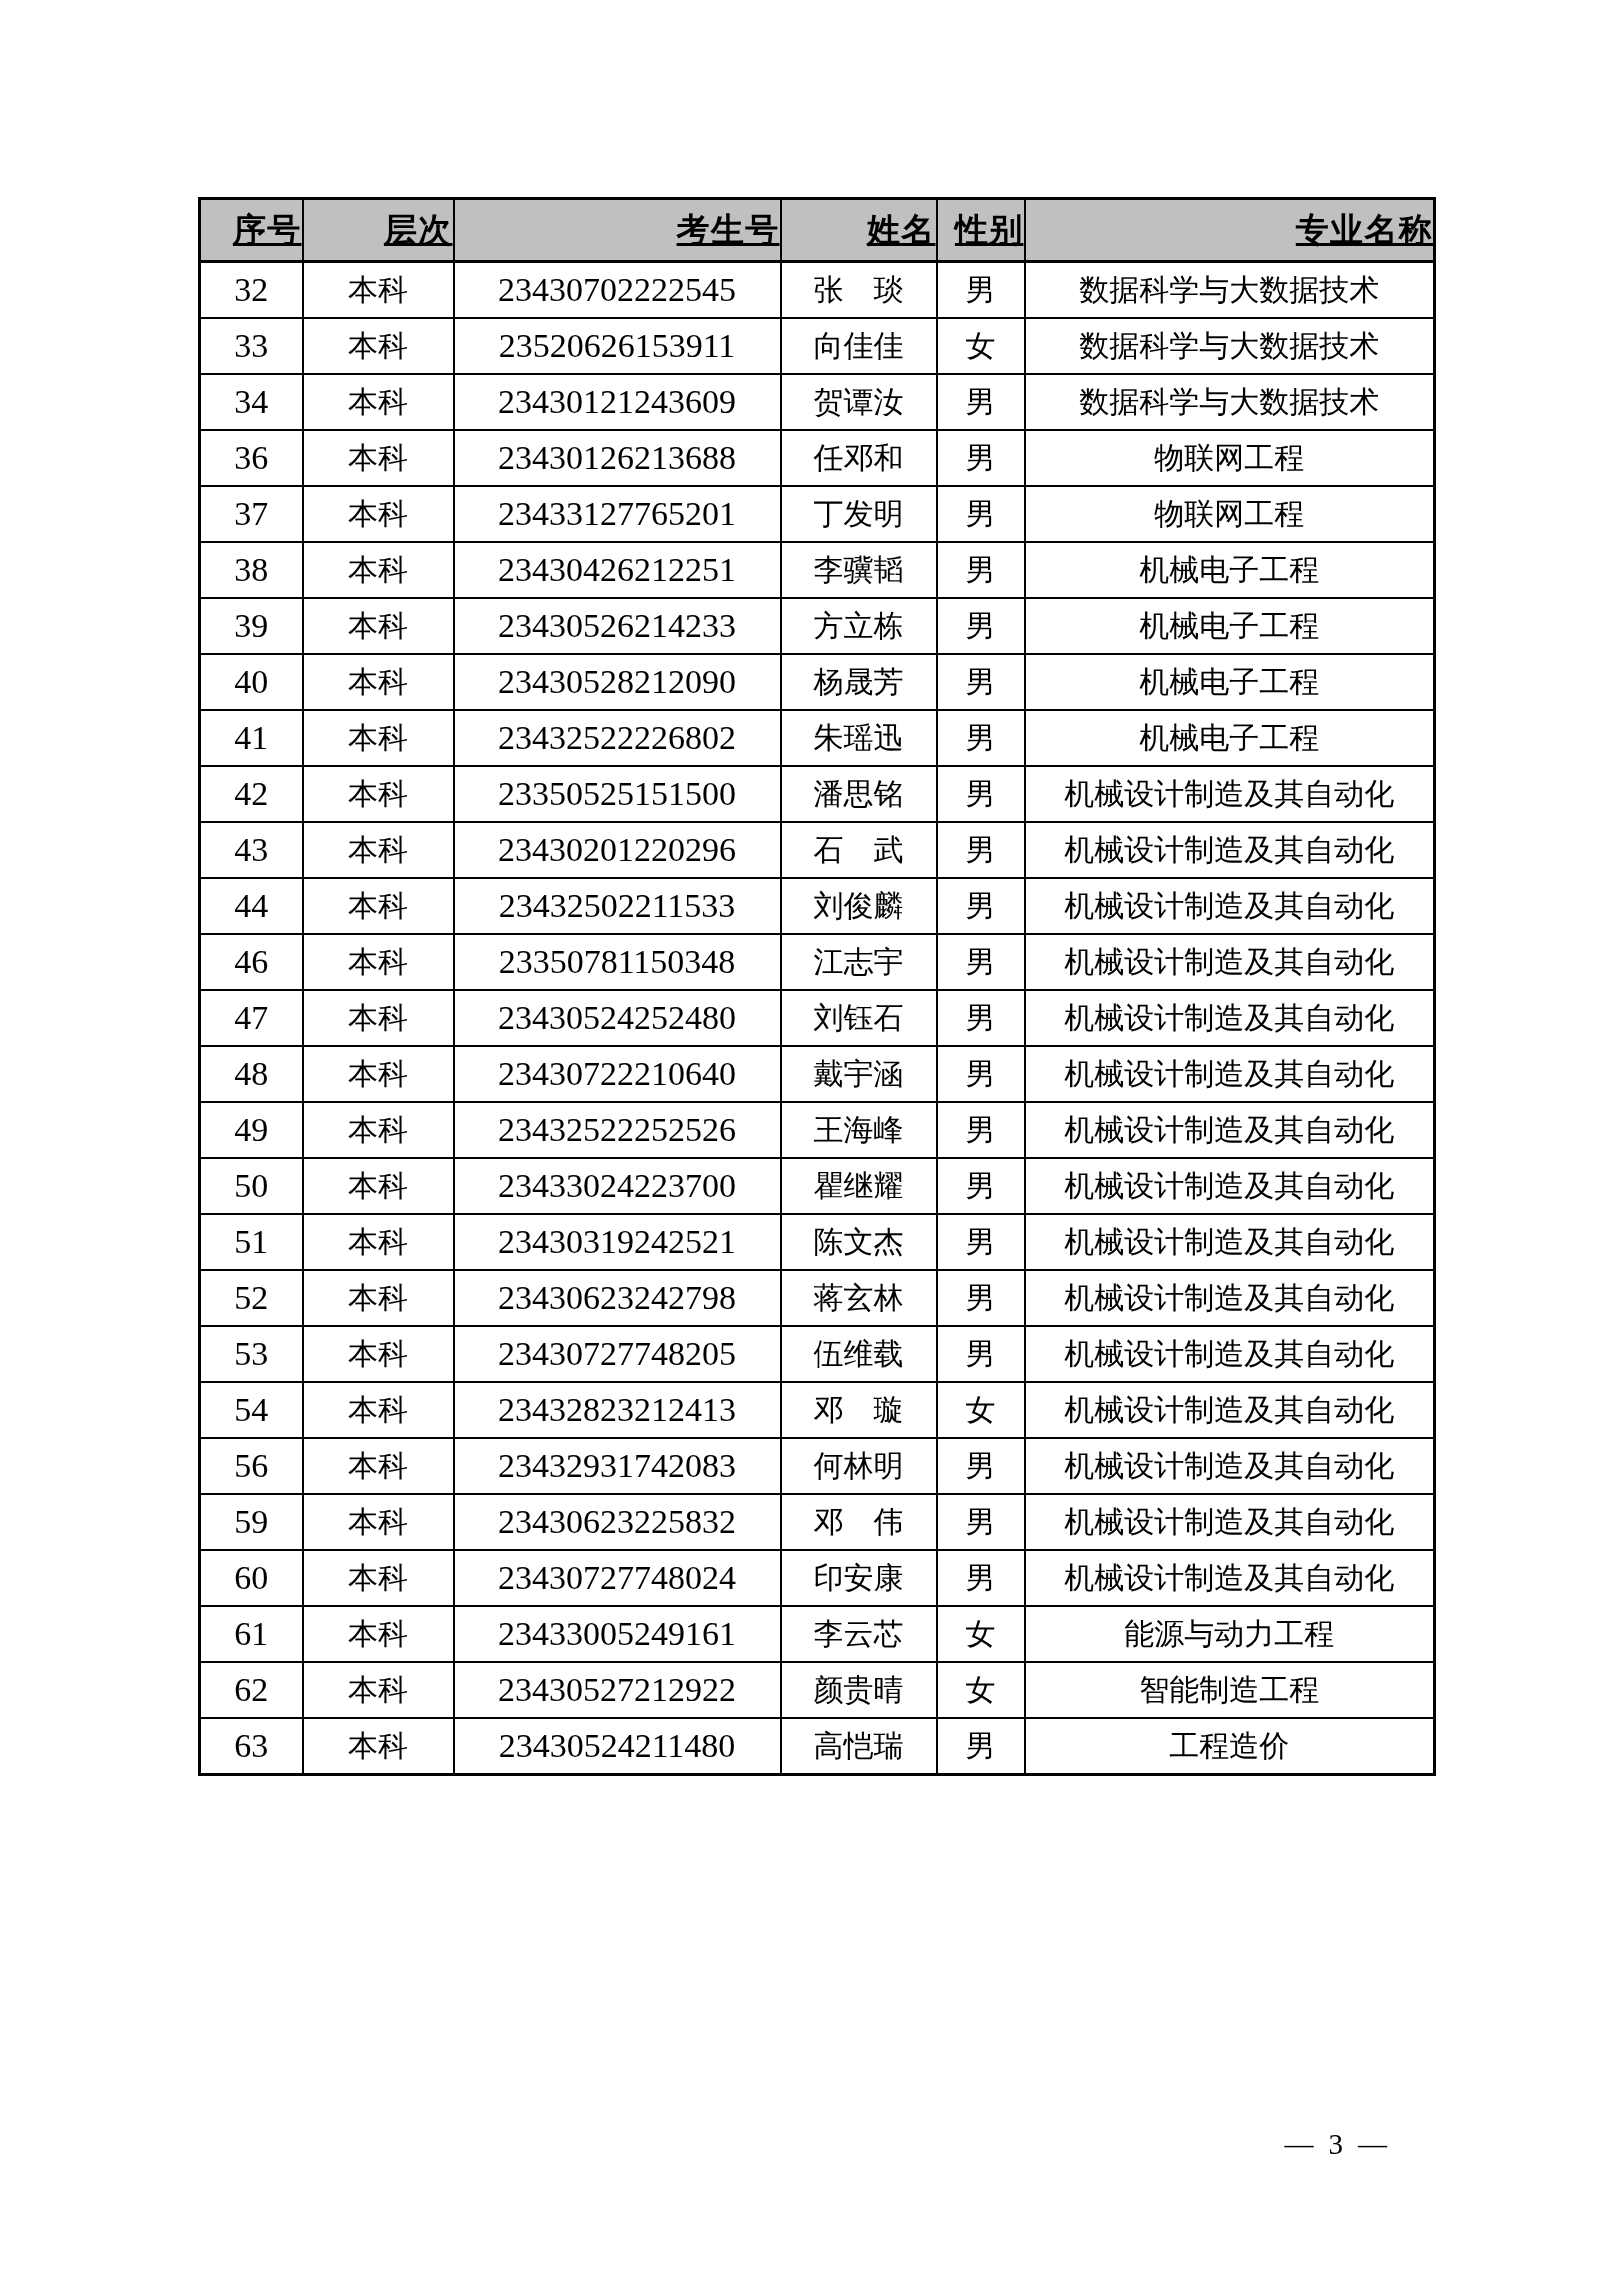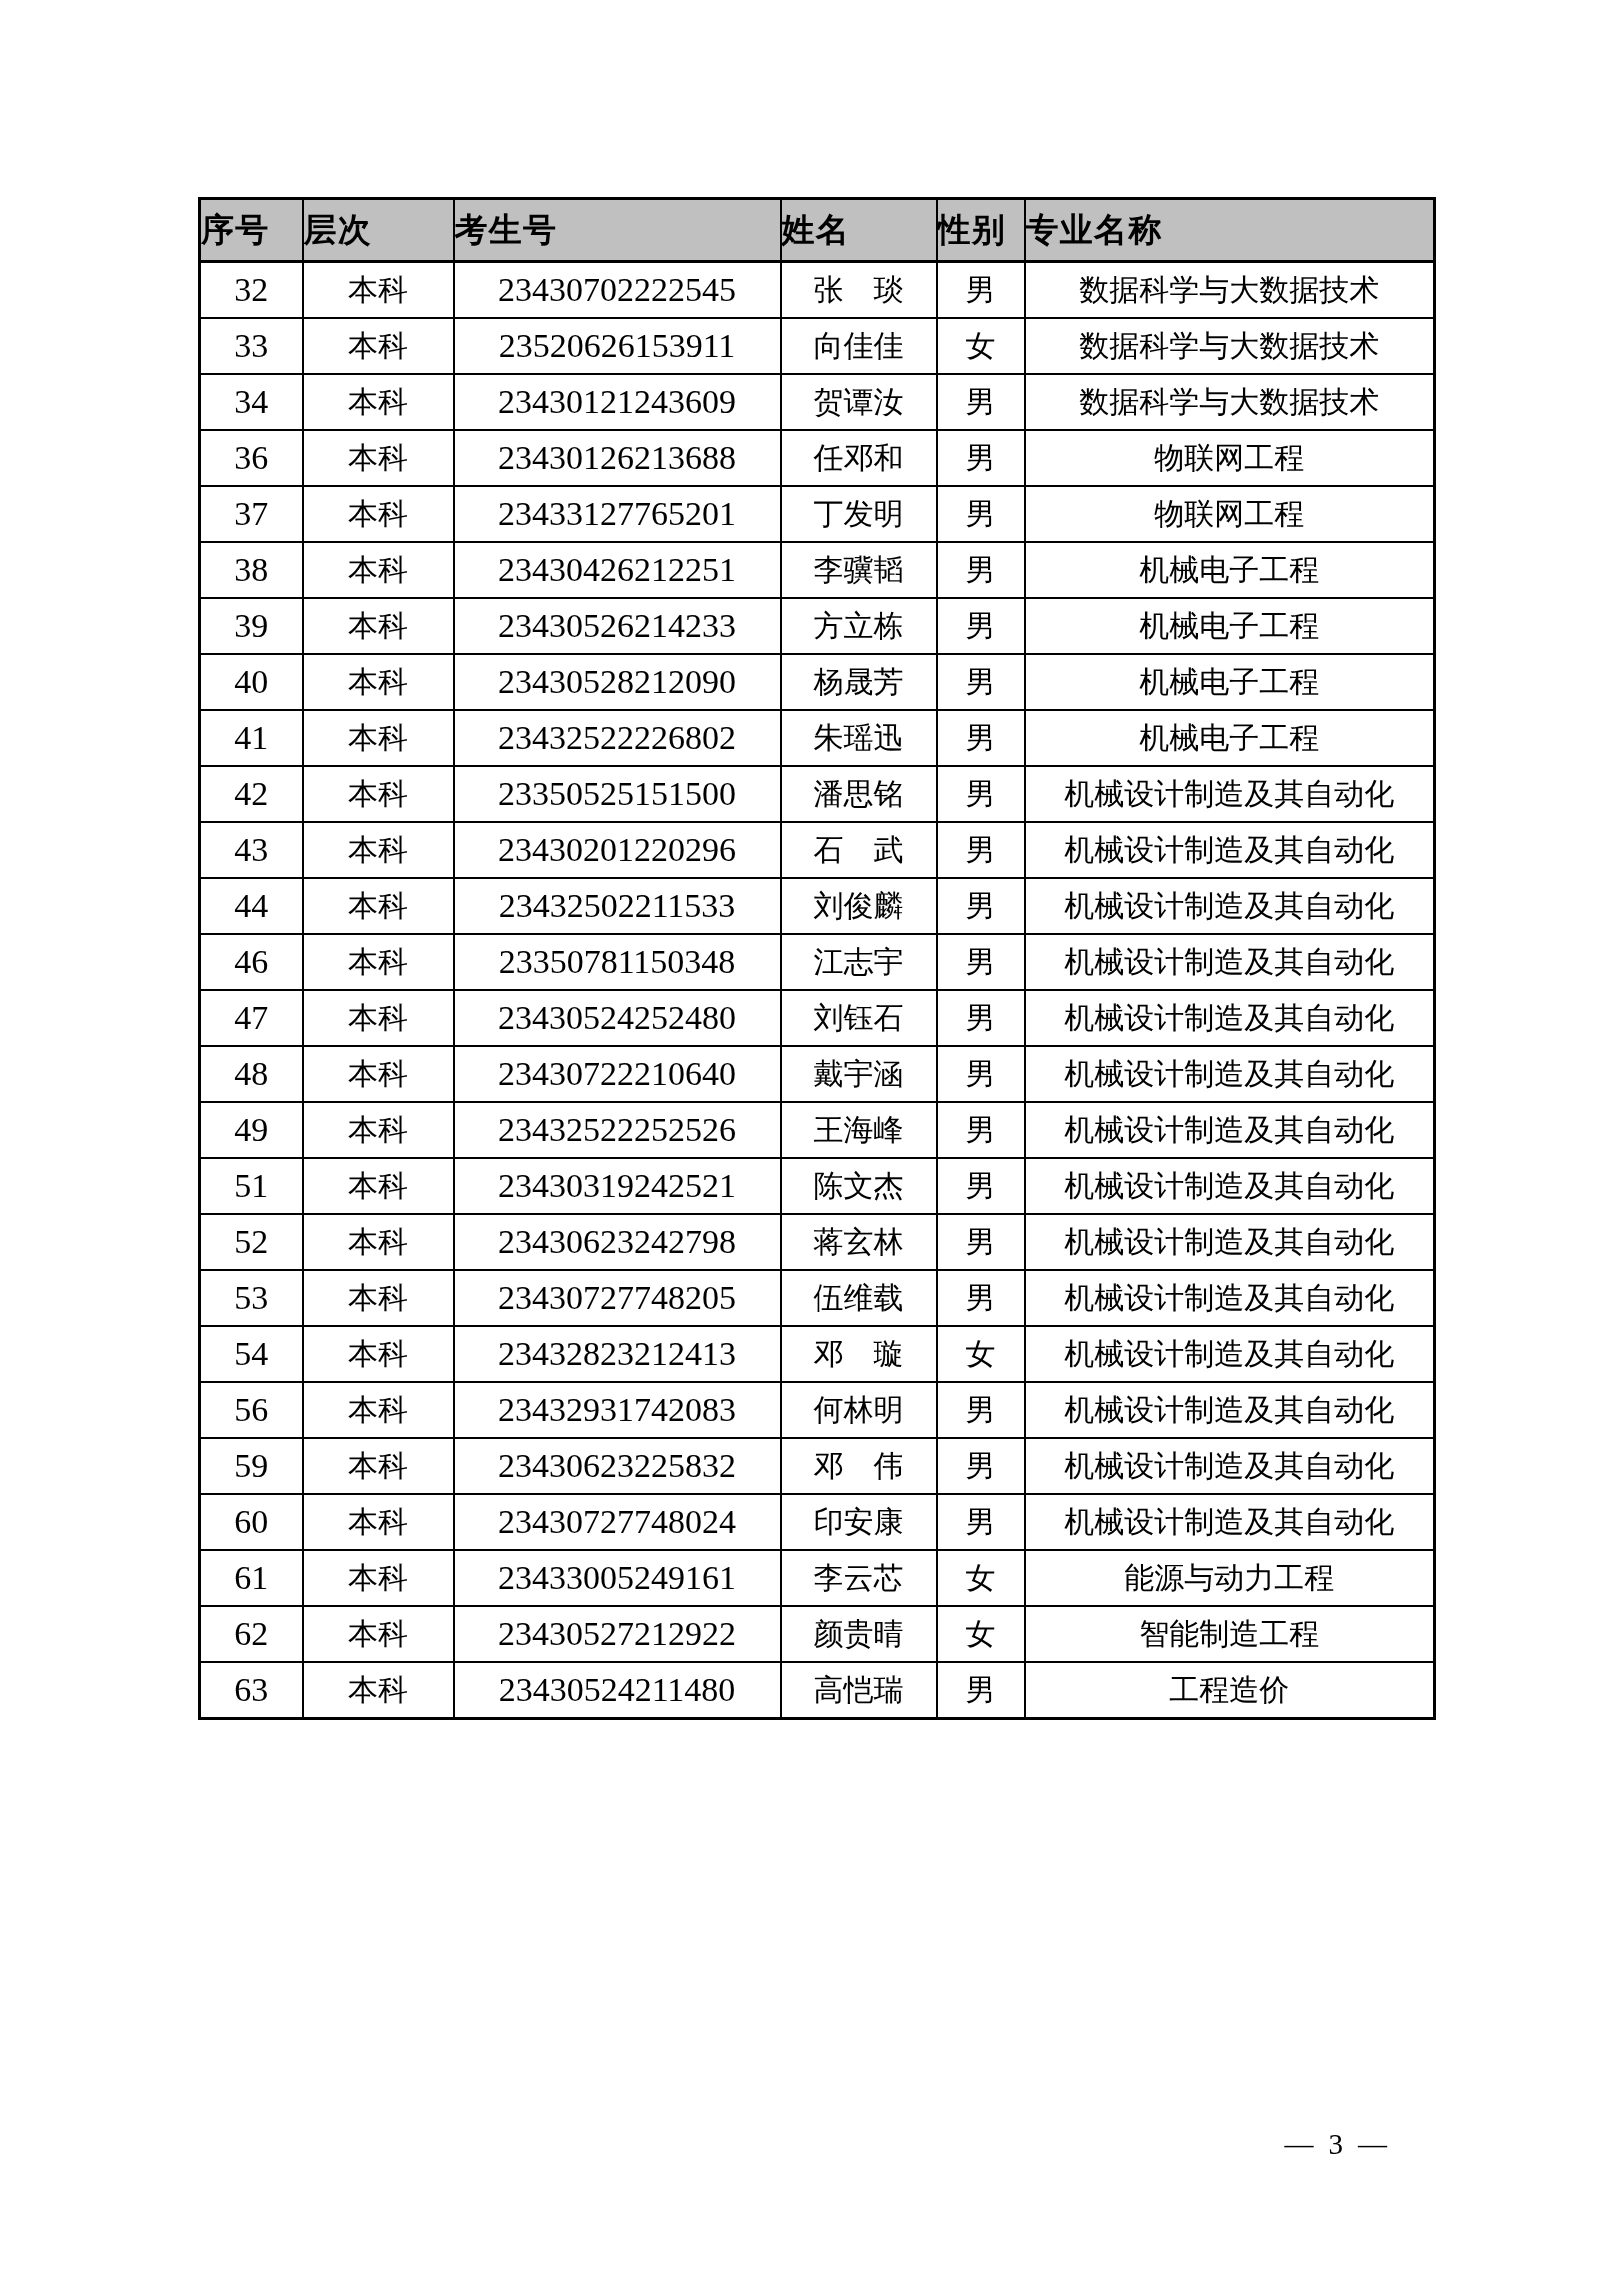--- a/index.html
+++ b/index.html
@@ -21,27 +21,28 @@
     width: 1235px;
     border-collapse: collapse;
     table-layout: fixed;
     border: 3.9px solid #000000;
   }
   .roster-table th {
     height: 60px;
     background: #c0c0c0;
     font-size: 33px;
     font-weight: bold;
-    text-align: left;
+    text-align: right;
     vertical-align: middle;
     border: 2px solid #000000;
     border-top-width: 3.3px;
     border-bottom-width: 3.9px;
     padding: 0;
     letter-spacing: 1.3px;
+    text-decoration: underline;
   }
   .roster-table td {
     height: 54px;
     font-size: 30px;
     text-align: center;
     vertical-align: middle;
     border: 2px solid #000000;
     border-top-width: 2.6px;
     border-bottom-width: 2.6px;
     padding: 0;
@@ -206,20 +207,28 @@
       </tr>
       <tr>
         <td class="num">49</td>
         <td>本科</td>
         <td class="num">23432522252526</td>
         <td>王海峰</td>
         <td>男</td>
         <td>机械设计制造及其自动化</td>
       </tr>
       <tr>
+        <td class="num">50</td>
+        <td>本科</td>
+        <td class="num">23433024223700</td>
+        <td>瞿继耀</td>
+        <td>男</td>
+        <td>机械设计制造及其自动化</td>
+      </tr>
+      <tr>
         <td class="num">51</td>
         <td>本科</td>
         <td class="num">23430319242521</td>
         <td>陈文杰</td>
         <td>男</td>
         <td>机械设计制造及其自动化</td>
       </tr>
       <tr>
         <td class="num">52</td>
         <td>本科</td>

